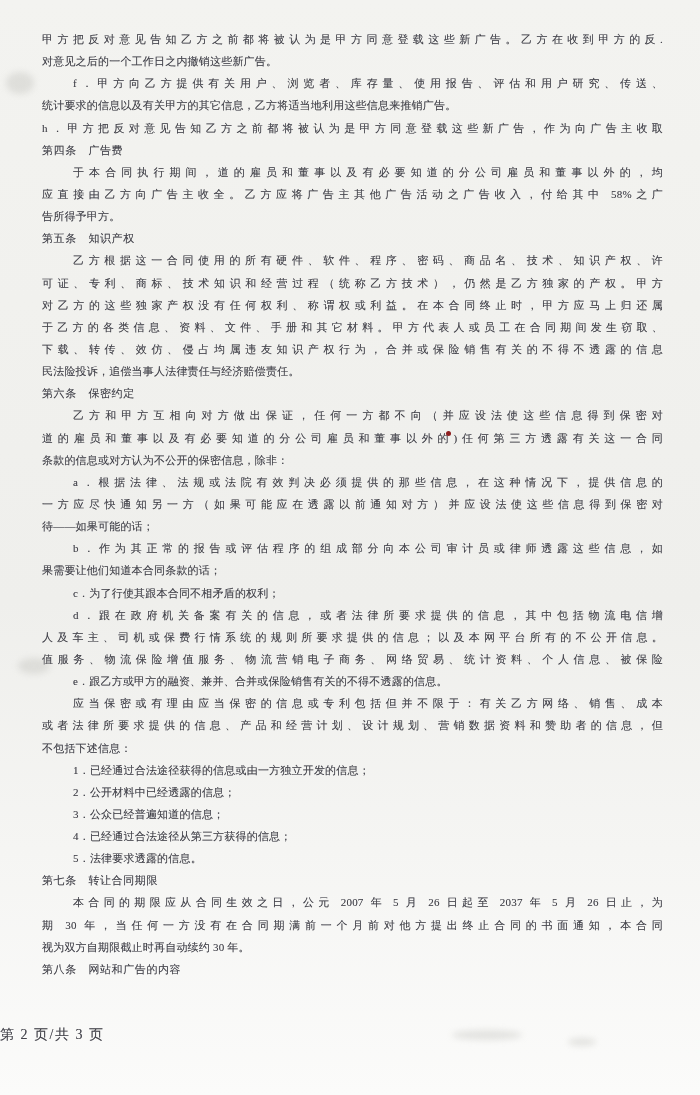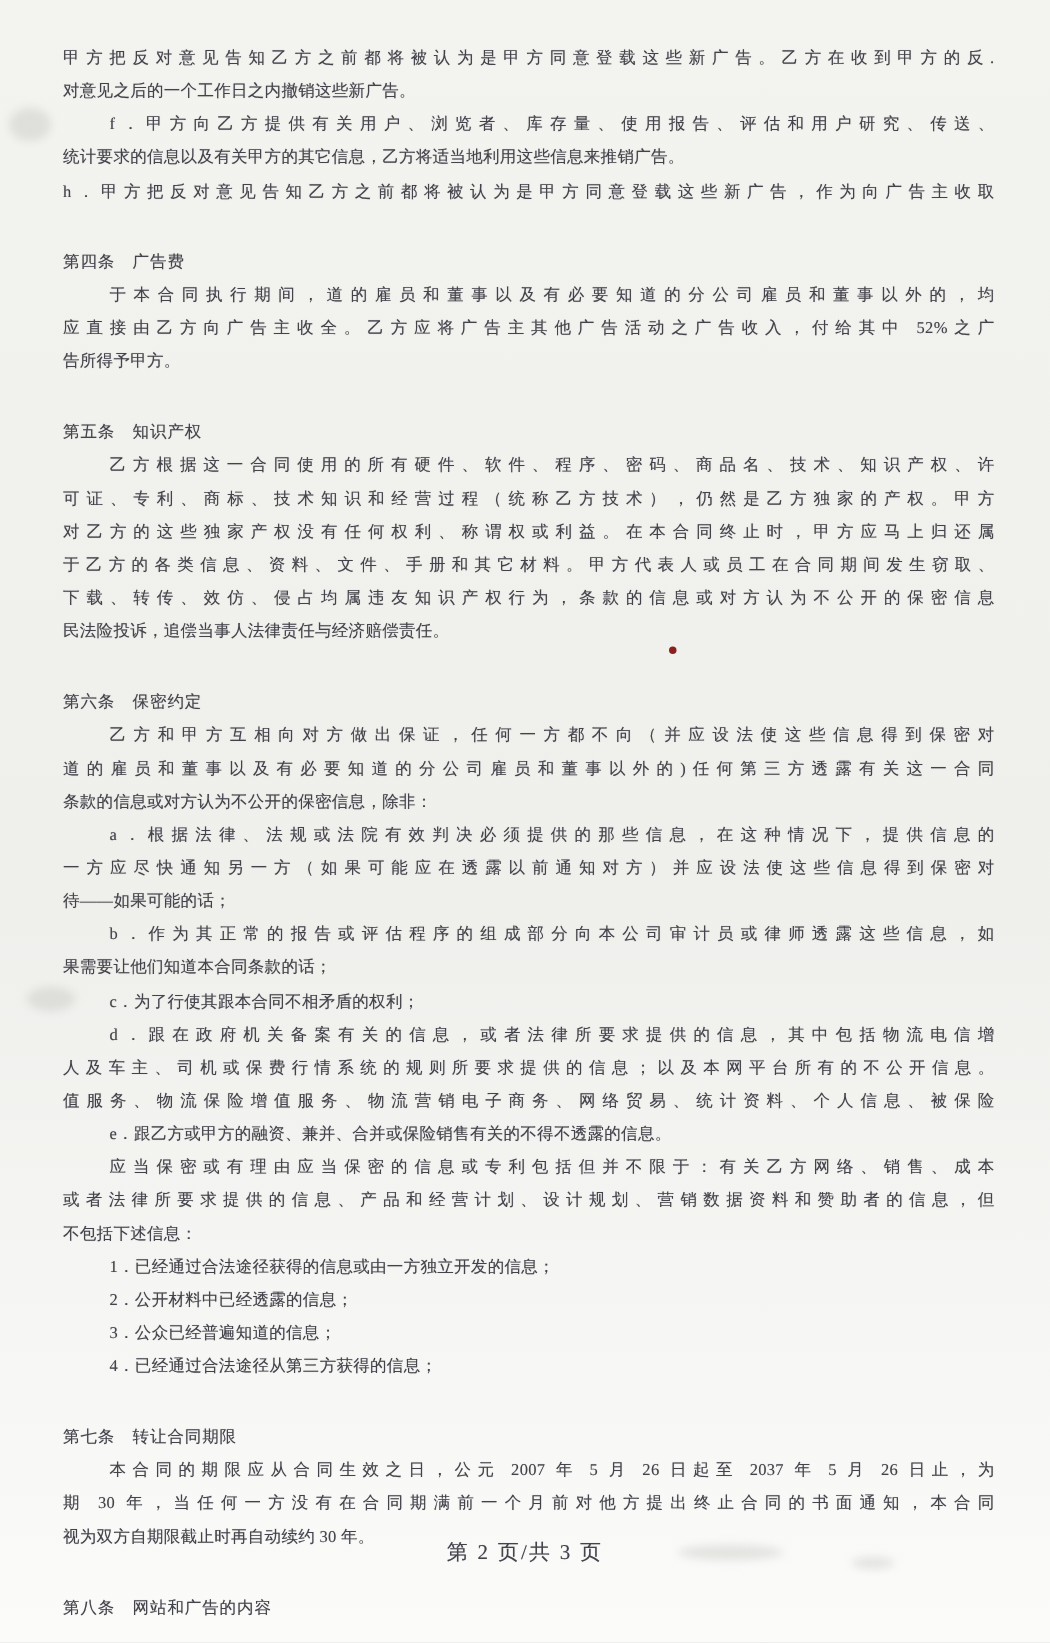--- a/index.html
+++ b/index.html
@@ -27,28 +27,27 @@
   }
   .line.fill {
     text-align: justify;
     text-align-last: justify;
   }
   .line.indent {
     text-indent: 31px;
   }
   .line.heading {
     letter-spacing: 0.6px;
-    margin-top: 25px;
   }
   .footer {
     position: absolute;
     left: 0;
     right: 0;
     top: 1026px;
-    text-align: center;
+    text-align: left;
     font-size: 14px;
     letter-spacing: 1.5px;
     text-shadow: 0 0 0.5px rgba(70,70,78,0.4);
   }
   .red-dot {
     position: absolute;
     width: 5px;
     height: 5px;
     border-radius: 50%;
     filter: blur(0.4px);
@@ -65,28 +64,28 @@
 
 <div class="page" style="background: linear-gradient(rgb(243, 243, 240) 0%, rgb(239, 239, 236) 55%, rgb(251, 251, 250) 100%); color: rgb(67, 67, 75);">
   <div class="doc">
       <div class="line fill">甲方把反对意见告知乙方之前都将被认为是甲方同意登载这些新广告。乙方在收到甲方的反.</div>
       <div class="line">对意见之后的一个工作日之内撤销这些新广告。</div>
       <div class="line fill indent">f．甲方向乙方提供有关用户、浏览者、库存量、使用报告、评估和用户研究、传送、</div>
       <div class="line">统计要求的信息以及有关甲方的其它信息，乙方将适当地利用这些信息来推销广告。</div>
       <div class="line fill">h．甲方把反对意见告知乙方之前都将被认为是甲方同意登载这些新广告，作为向广告主收取</div>
       <div class="line heading">第四条　广告费</div>
       <div class="line fill indent">于本合同执行期间，道的雇员和董事以及有必要知道的分公司雇员和董事以外的，均</div>
-      <div class="line fill">应直接由乙方向广告主收全。乙方应将广告主其他广告活动之广告收入，付给其中 52%之广</div>
+      <div class="line fill">应直接由乙方向广告主收全。乙方应将广告主其他广告活动之广告收入，付给其中 58%之广</div>
       <div class="line">告所得予甲方。</div>
       <div class="line heading">第五条　知识产权</div>
       <div class="line fill indent">乙方根据这一合同使用的所有硬件、软件、程序、密码、商品名、技术、知识产权、许</div>
       <div class="line fill">可证、专利、商标、技术知识和经营过程（统称乙方技术），仍然是乙方独家的产权。甲方</div>
       <div class="line fill">对乙方的这些独家产权没有任何权利、称谓权或利益。在本合同终止时，甲方应马上归还属</div>
       <div class="line fill">于乙方的各类信息、资料、文件、手册和其它材料。甲方代表人或员工在合同期间发生窃取、</div>
-      <div class="line fill">下载、转传、效仿、侵占均属违友知识产权行为，条款的信息或对方认为不公开的保密信息</div>
+      <div class="line fill">下载、转传、效仿、侵占均属违友知识产权行为，合并或保险销售有关的不得不透露的信息</div>
       <div class="line">民法险投诉，追偿当事人法律责任与经济赔偿责任。</div>
       <div class="line heading">第六条　保密约定</div>
       <div class="line fill indent">乙方和甲方互相向对方做出保证，任何一方都不向（并应设法使这些信息得到保密对</div>
       <div class="line fill">道的雇员和董事以及有必要知道的分公司雇员和董事以外的)任何第三方透露有关这一合同</div>
       <div class="line">条款的信息或对方认为不公开的保密信息，除非：</div>
       <div class="line fill indent">a．根据法律、法规或法院有效判决必须提供的那些信息，在这种情况下，提供信息的</div>
       <div class="line fill">一方应尽快通知另一方（如果可能应在透露以前通知对方）并应设法使这些信息得到保密对</div>
       <div class="line">待——如果可能的话；</div>
       <div class="line fill indent">b．作为其正常的报告或评估程序的组成部分向本公司审计员或律师透露这些信息，如</div>
       <div class="line">果需要让他们知道本合同条款的话；</div>
@@ -95,20 +94,21 @@
       <div class="line fill">人及车主、司机或保费行情系统的规则所要求提供的信息；以及本网平台所有的不公开信息。</div>
       <div class="line fill">值服务、物流保险增值服务、物流营销电子商务、网络贸易、统计资料、个人信息、被保险</div>
       <div class="line indent">e．跟乙方或甲方的融资、兼并、合并或保险销售有关的不得不透露的信息。</div>
       <div class="line fill indent">应当保密或有理由应当保密的信息或专利包括但并不限于：有关乙方网络、销售、成本</div>
       <div class="line fill">或者法律所要求提供的信息、产品和经营计划、设计规划、营销数据资料和赞助者的信息，但</div>
       <div class="line">不包括下述信息：</div>
       <div class="line indent">1．已经通过合法途径获得的信息或由一方独立开发的信息；</div>
       <div class="line indent">2．公开材料中已经透露的信息；</div>
       <div class="line indent">3．公众已经普遍知道的信息；</div>
       <div class="line indent">4．已经通过合法途径从第三方获得的信息；</div>
+      <div class="line indent">5．法律要求透露的信息。</div>
       <div class="line heading">第七条　转让合同期限</div>
       <div class="line fill indent">本合同的期限应从合同生效之日，公元 2007 年 5 月 26 日起至 2037 年 5 月 26 日止，为</div>
       <div class="line fill">期 30 年，当任何一方没有在合同期满前一个月前对他方提出终止合同的书面通知，本合同</div>
       <div class="line">视为双方自期限截止时再自动续约 30 年。</div>
       <div class="line heading">第八条　网站和广告的内容</div>
     </div>
   <div class="footer">第 2 页/共 3 页</div>
   <div class="red-dot" style="left: 446px; top: 431px; background: rgb(142, 31, 31);"></div>
 <div class="smudge" style="left: 6px; top: 72px; width: 28px; height: 22px;"></div>
     <div class="smudge" style="left: 18px; top: 658px; width: 32px; height: 16px;"></div>

